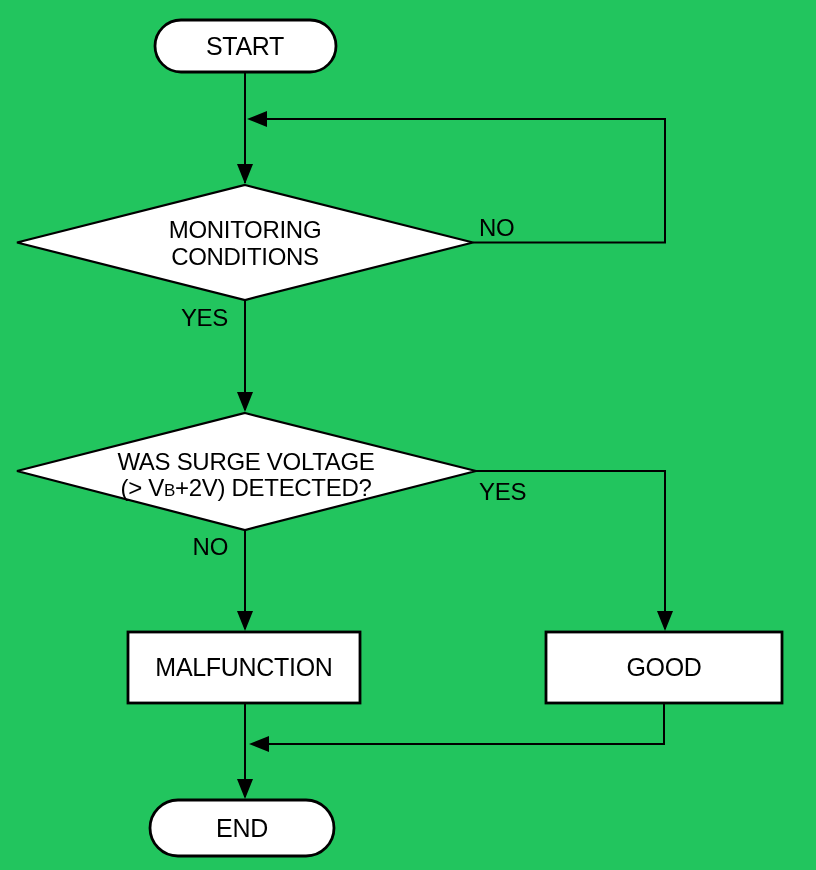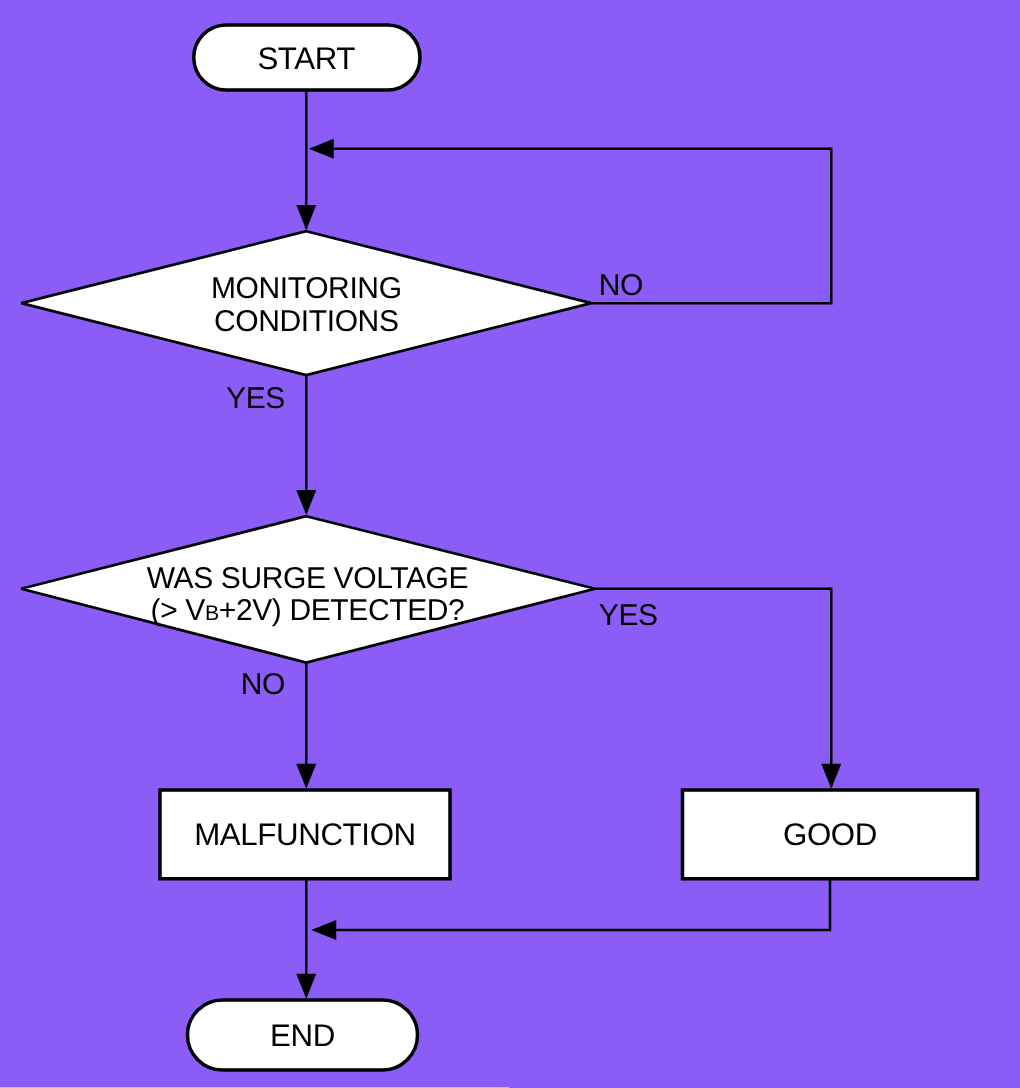--- a/index.html
+++ b/index.html
@@ -4,21 +4,21 @@
 <style>
   html, body {
     margin: 0;
     padding: 0;
     background: #ffffff;
   }
   .stage {
     position: relative;
     width: 816px;
     height: 870px;
-    background: #8b5cf6;
+    background: #22c55e;
     font-family: "Liberation Sans", sans-serif;
   }
   svg text {
     font-family: "Liberation Sans", sans-serif;
     fill: #000000;
   }
   .node-label {
     font-size: 25px;
     letter-spacing: -0.3px;
   }

